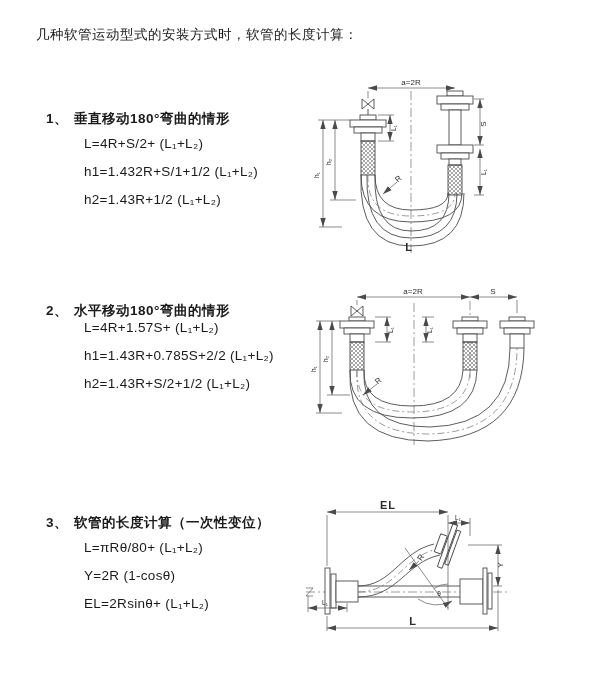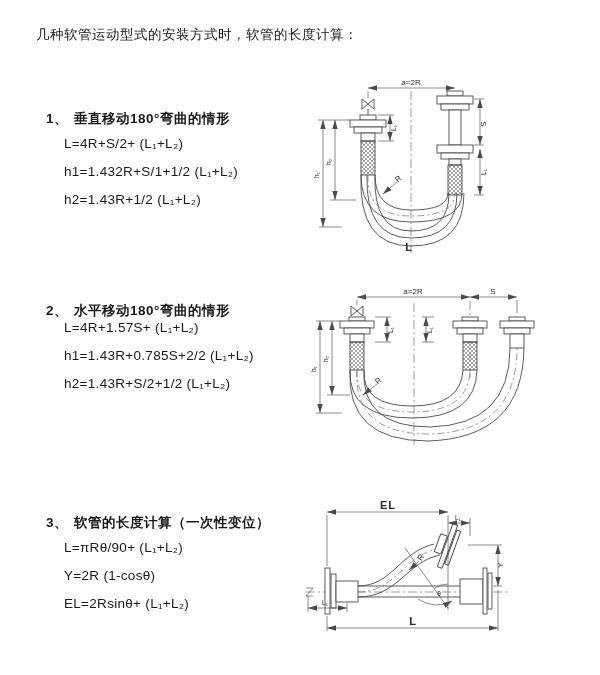--- a/index.html
+++ b/index.html
@@ -2,21 +2,21 @@
 <html><head>
 <meta charset="utf-8">
 <style>
   html,body{margin:0;padding:0;background:#fff;}
   .page{position:relative;width:600px;height:675px;background:#fff;overflow:hidden;
         font-family:"Liberation Sans",sans-serif;color:#1a1a1a;
         border-right:1px solid #e3e3e3;border-bottom:3px solid #cfcfcf;}
   .title{position:absolute;left:36px;top:26px;font-size:13.5px;font-weight:400;letter-spacing:.5px;}
   .sec-head{position:absolute;font-size:13.5px;font-weight:700;letter-spacing:.5px;display:flex;}
   .sec-head .num{margin-right:6px;}
-  .formulas{position:absolute;font-size:13.5px;line-height:28px;letter-spacing:.3px;}
+  .formulas{position:absolute;font-size:13.5px;line-height:28px;letter-spacing:.3px;margin-left:20px;}
   .formulas div{white-space:pre;}
   svg{position:absolute;overflow:visible;}
   .ln{stroke:#4a4a4a;stroke-width:.9;fill:none;}
   .thin{stroke:#5a5a5a;stroke-width:.7;fill:none;}
   .cl{stroke:#707070;stroke-width:.7;fill:none;stroke-dasharray:9 3 2 3;}
   .cld{stroke:#707070;stroke-width:.7;fill:none;stroke-dasharray:7 3 2 3;}
   .fl{fill:#fff;stroke:#4a4a4a;stroke-width:.9;}
   .ht1{fill:url(#hA);stroke:#4a4a4a;stroke-width:.9;}
   .ht2{fill:url(#hB);stroke:#4a4a4a;stroke-width:.9;}
   svg text{fill:#2c2c2c;font-family:"Liberation Sans",sans-serif;}
@@ -49,21 +49,21 @@
     <div>L=4R+1.57S+ (L₁+L₂)</div>
     <div>h1=1.43R+0.785S+2/2 (L₁+L₂)</div>
     <div>h2=1.43R+S/2+1/2 (L₁+L₂)</div>
   </div>
 
   <div class="sec-head" style="left:46px;top:514px;">
     <span class="num">3、</span>
     <span>软管的长度计算（一次性变位）</span>
   </div>
   <div class="formulas" style="left:64px;top:534px;">
-    <div>L=πRθ/90+ (L₁+L₂)</div>
+    <div>L=πRθ/80+ (L₁+L₂)</div>
     <div>Y=2R (1-cosθ)</div>
     <div>EL=2Rsinθ+ (L₁+L₂)</div>
   </div>
 
   <svg style="left:310px;top:75px;width:280px;height:185px;" viewBox="0 0 280 185">
     <defs>
       <marker id="a1" markerWidth="9" markerHeight="6" refX="9" refY="0" orient="auto" markerUnits="userSpaceOnUse" viewBox="0 -3 9 6">
         <path d="M9,0 L0,2.7 L0,-2.7 z" fill="#4a4a4a"></path>
       </marker>
       <marker id="a1s" markerWidth="9" markerHeight="6" refX="9" refY="0" orient="auto-start-reverse" markerUnits="userSpaceOnUse" viewBox="0 -3 9 6">

